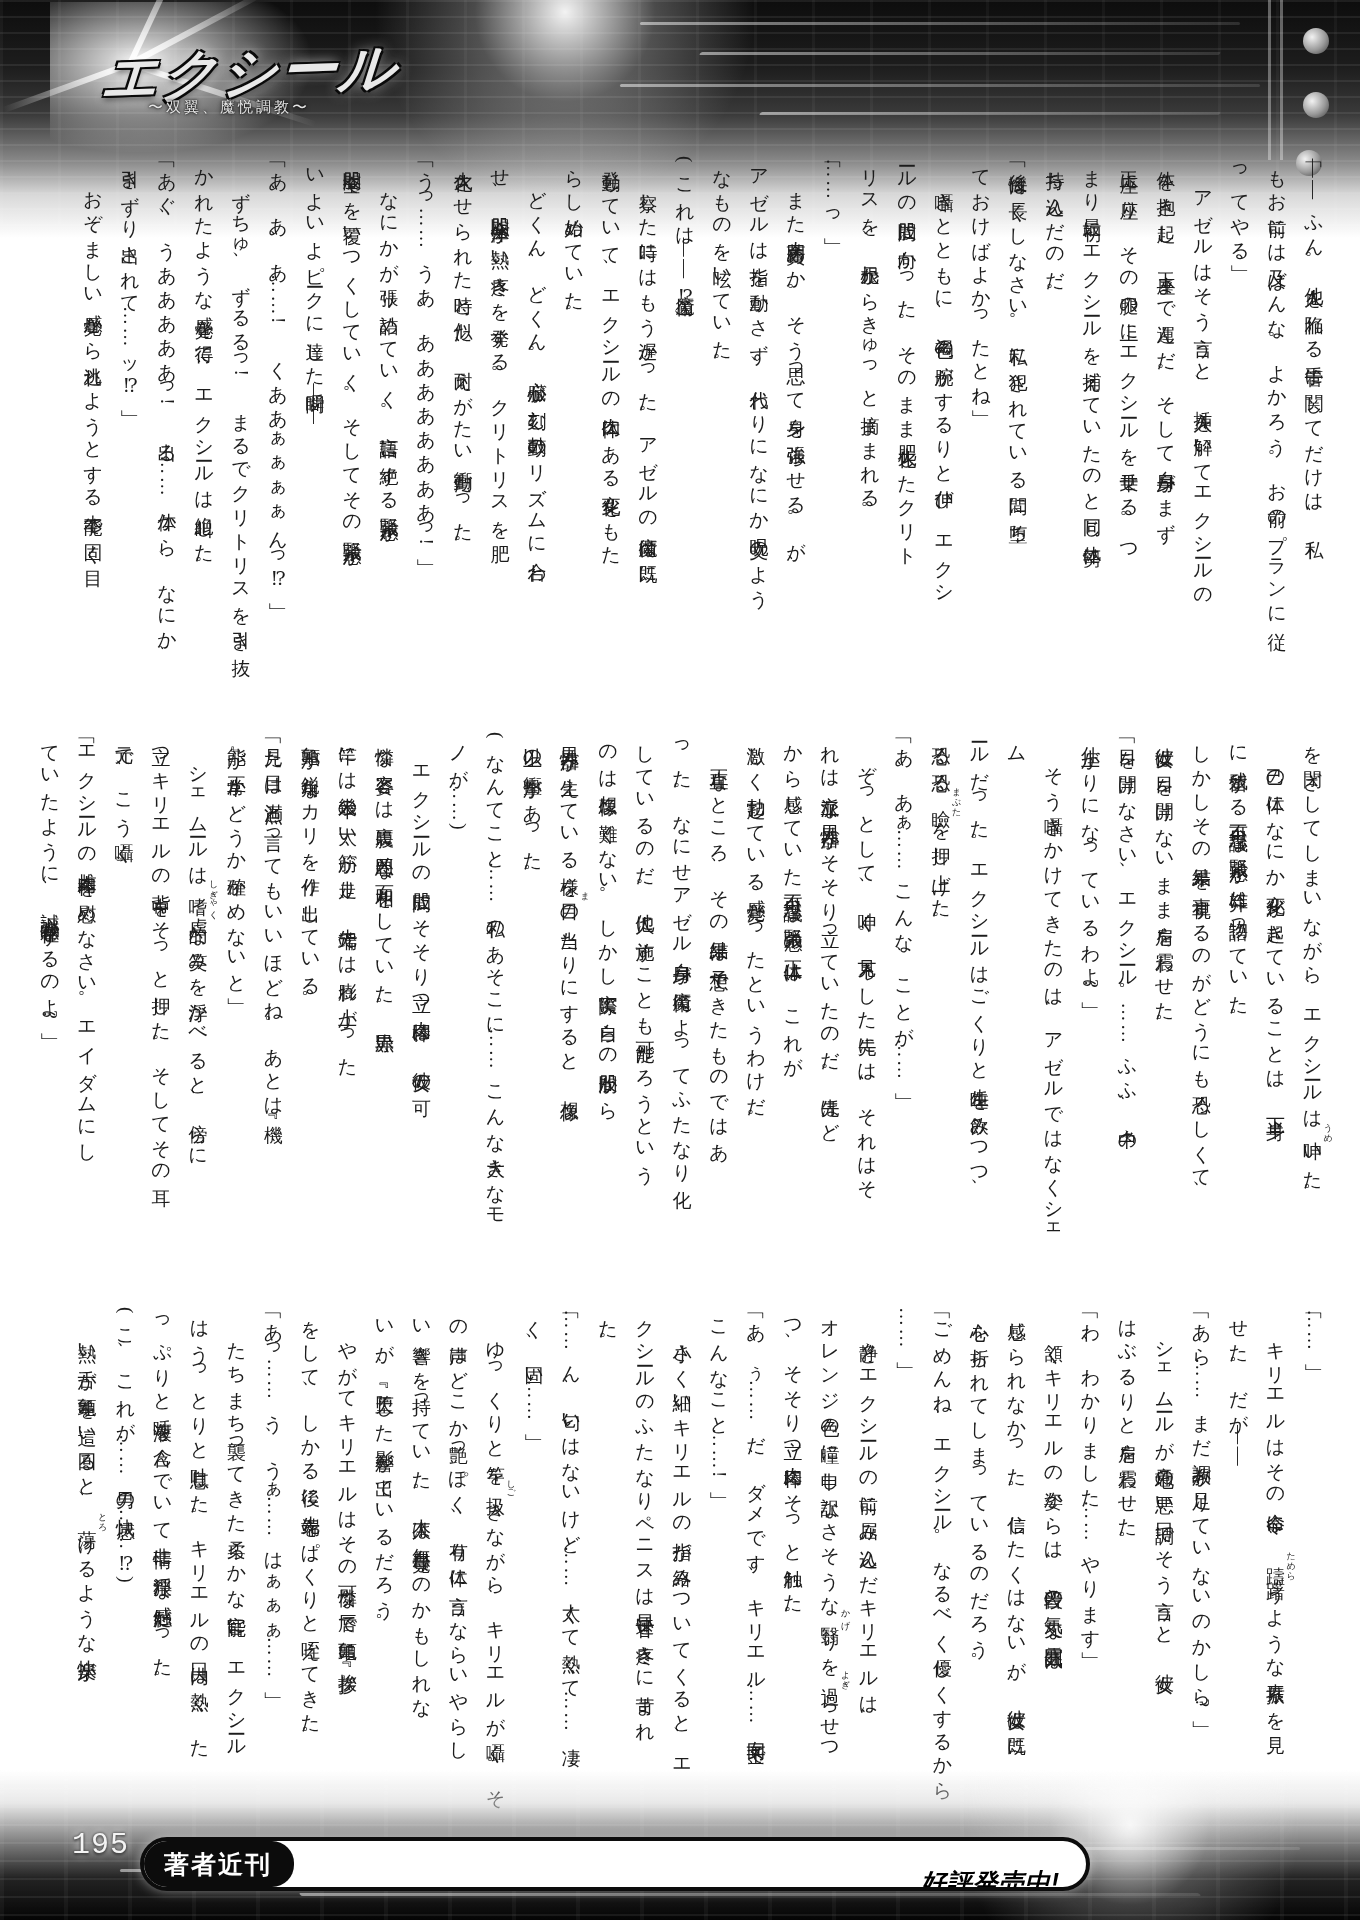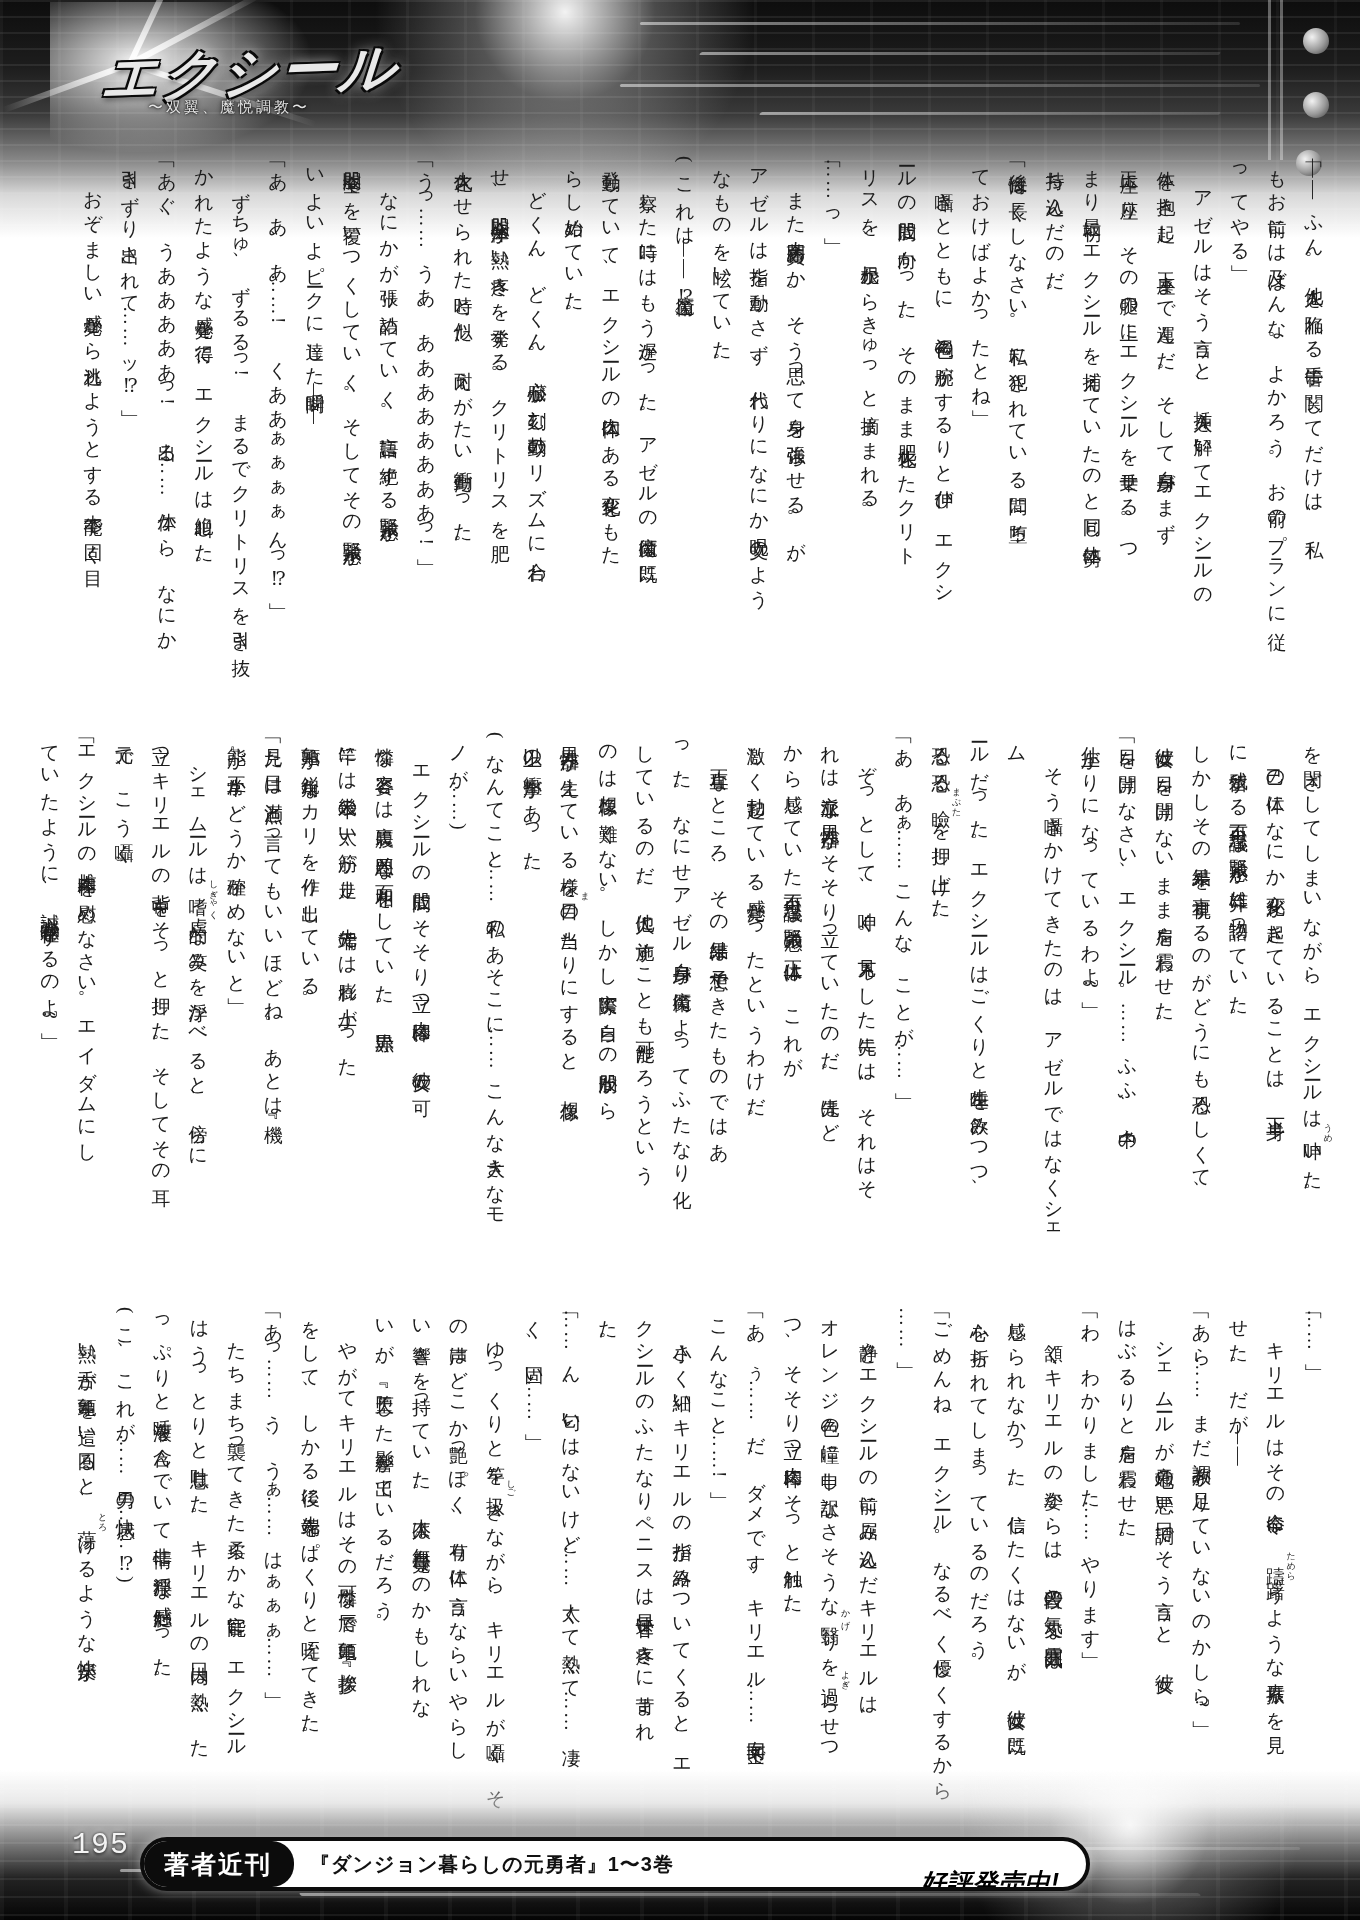--- a/index.html
+++ b/index.html
@@ -259,17 +259,16 @@
     <div class="traces"></div>
     <div class="trace-line bt1"></div>
     <div class="trace-line bt2"></div>
     <div class="trace-line bt3"></div>
   </div>
 
   <div class="page-number">195</div>
 
   <div class="footer-bar">
     <div class="footer-label">著者近刊</div>
-    <div class="footer-book">『ダンジョン暮らしの元勇者』1〜3巻</div>
     <div class="footer-promo">好評発売中!</div>
   </div>
 
 </div>
 
 </body></html>

